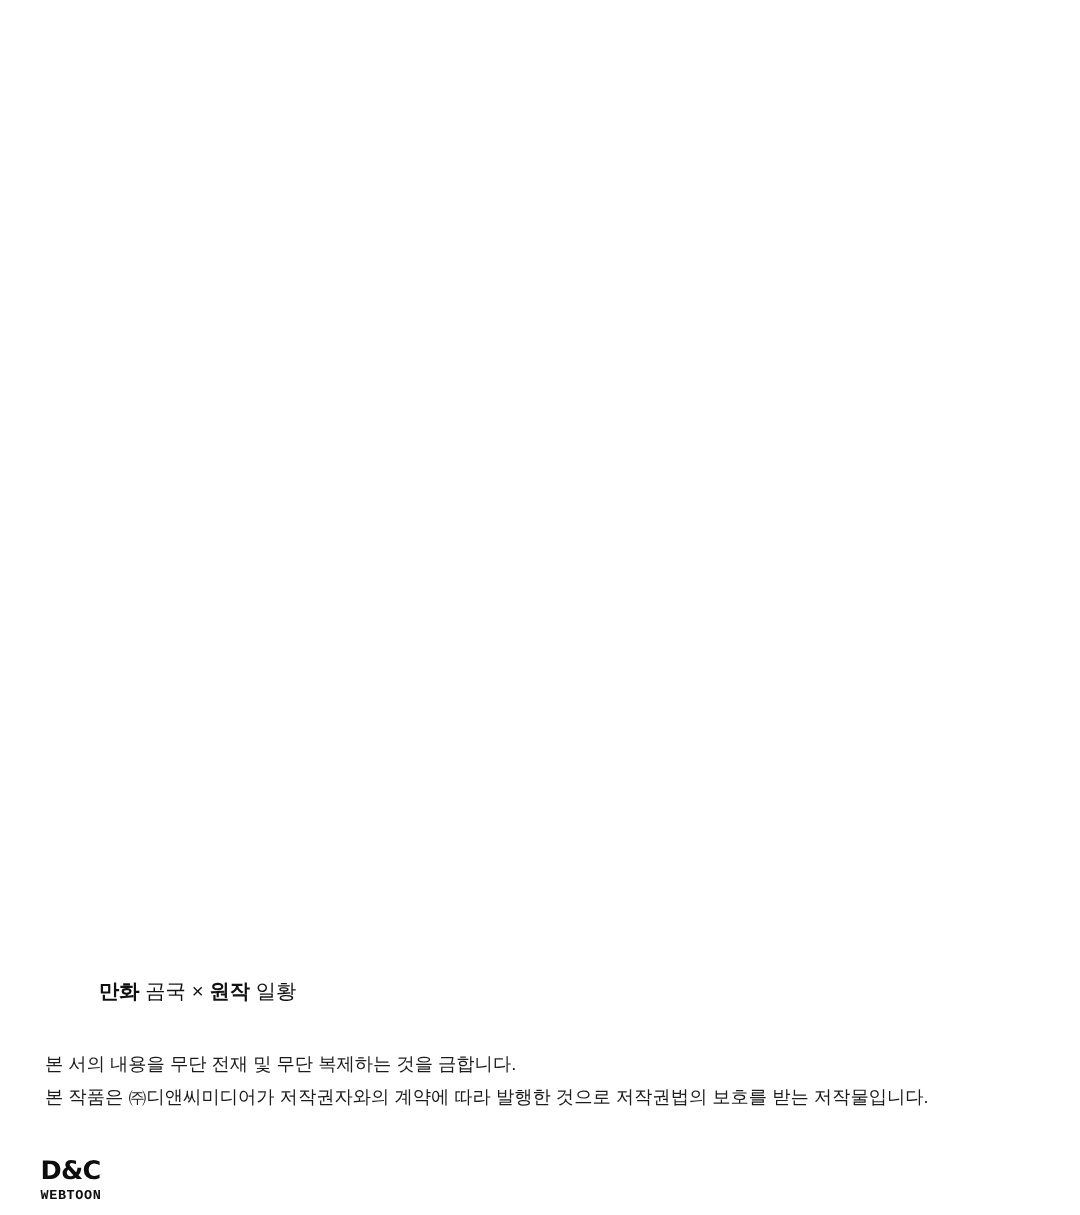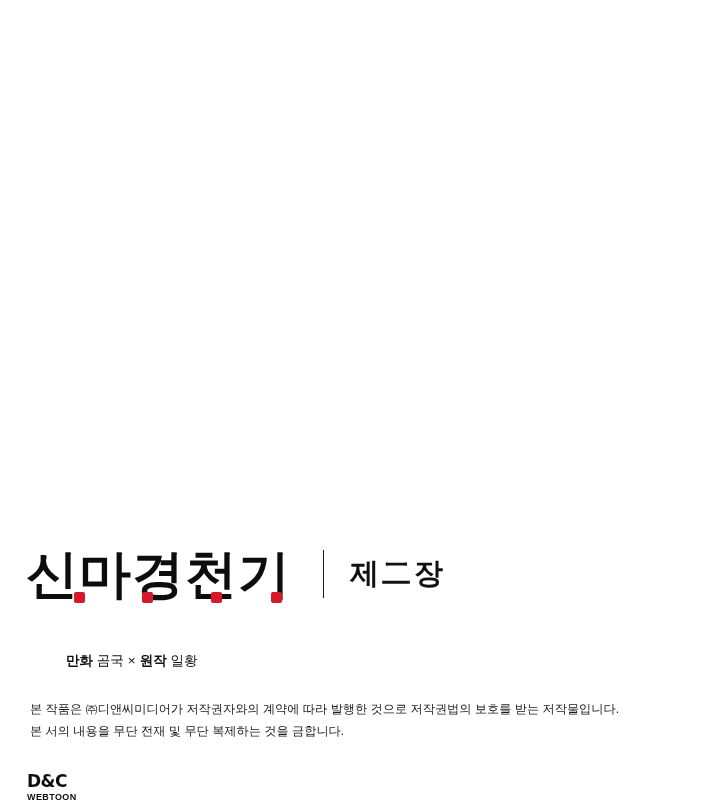--- a/index.html
+++ b/index.html
@@ -133,52 +133,41 @@
     margin-top: 16px;
   }
   .logo .logo-main {
     font-family: "DejaVu Sans", sans-serif;
     font-size: 17px;
     font-weight: 700;
     letter-spacing: -0.5px;
     color: #0d0d0d;
   }
   .logo .logo-sub {
-    font-family: Liberation Sans, sans-serif;
+    font-family: Liberation Mono, monospace;
     font-size: 9px;
     font-weight: 700;
     letter-spacing: 0.4px;
     color: #0d0d0d;
     margin-top: 3px;
   }
 </style>
 </head>
 <body>
 
 <div class="page">
 
-  <div class="title-block">
-    <div class="main-title">신마경천기</div>
-    <div class="seal-dots">
-      <i></i>
-        <i></i>
-        <i></i>
-        <i></i>
-    </div>
-    <div class="title-divider"></div>
-    <div class="chapter-title">제二장</div>
-  </div>
 
   <div class="credits">
     <div class="credit-line"><span class="b">만화</span> <span>곰국</span><span class="x">×</span><span class="b">원작</span> <span>일황</span></div>
   </div>
 
   <div class="copyright">
+    <p>본 서의 내용을 무단 전재 및 무단 복제하는 것을 금합니다.</p>
     <p>본 작품은 ㈜디앤씨미디어가 저작권자와의 계약에 따라 발행한 것으로 저작권법의 보호를 받는 저작물입니다.</p>
-    <p>본 서의 내용을 무단 전재 및 무단 복제하는 것을 금합니다.</p>
   </div>
 
   <div class="logo">
     <div class="logo-main">D&amp;C</div>
     <div class="logo-sub">WEBTOON</div>
   </div>
 
 </div>
 
 </body></html>

